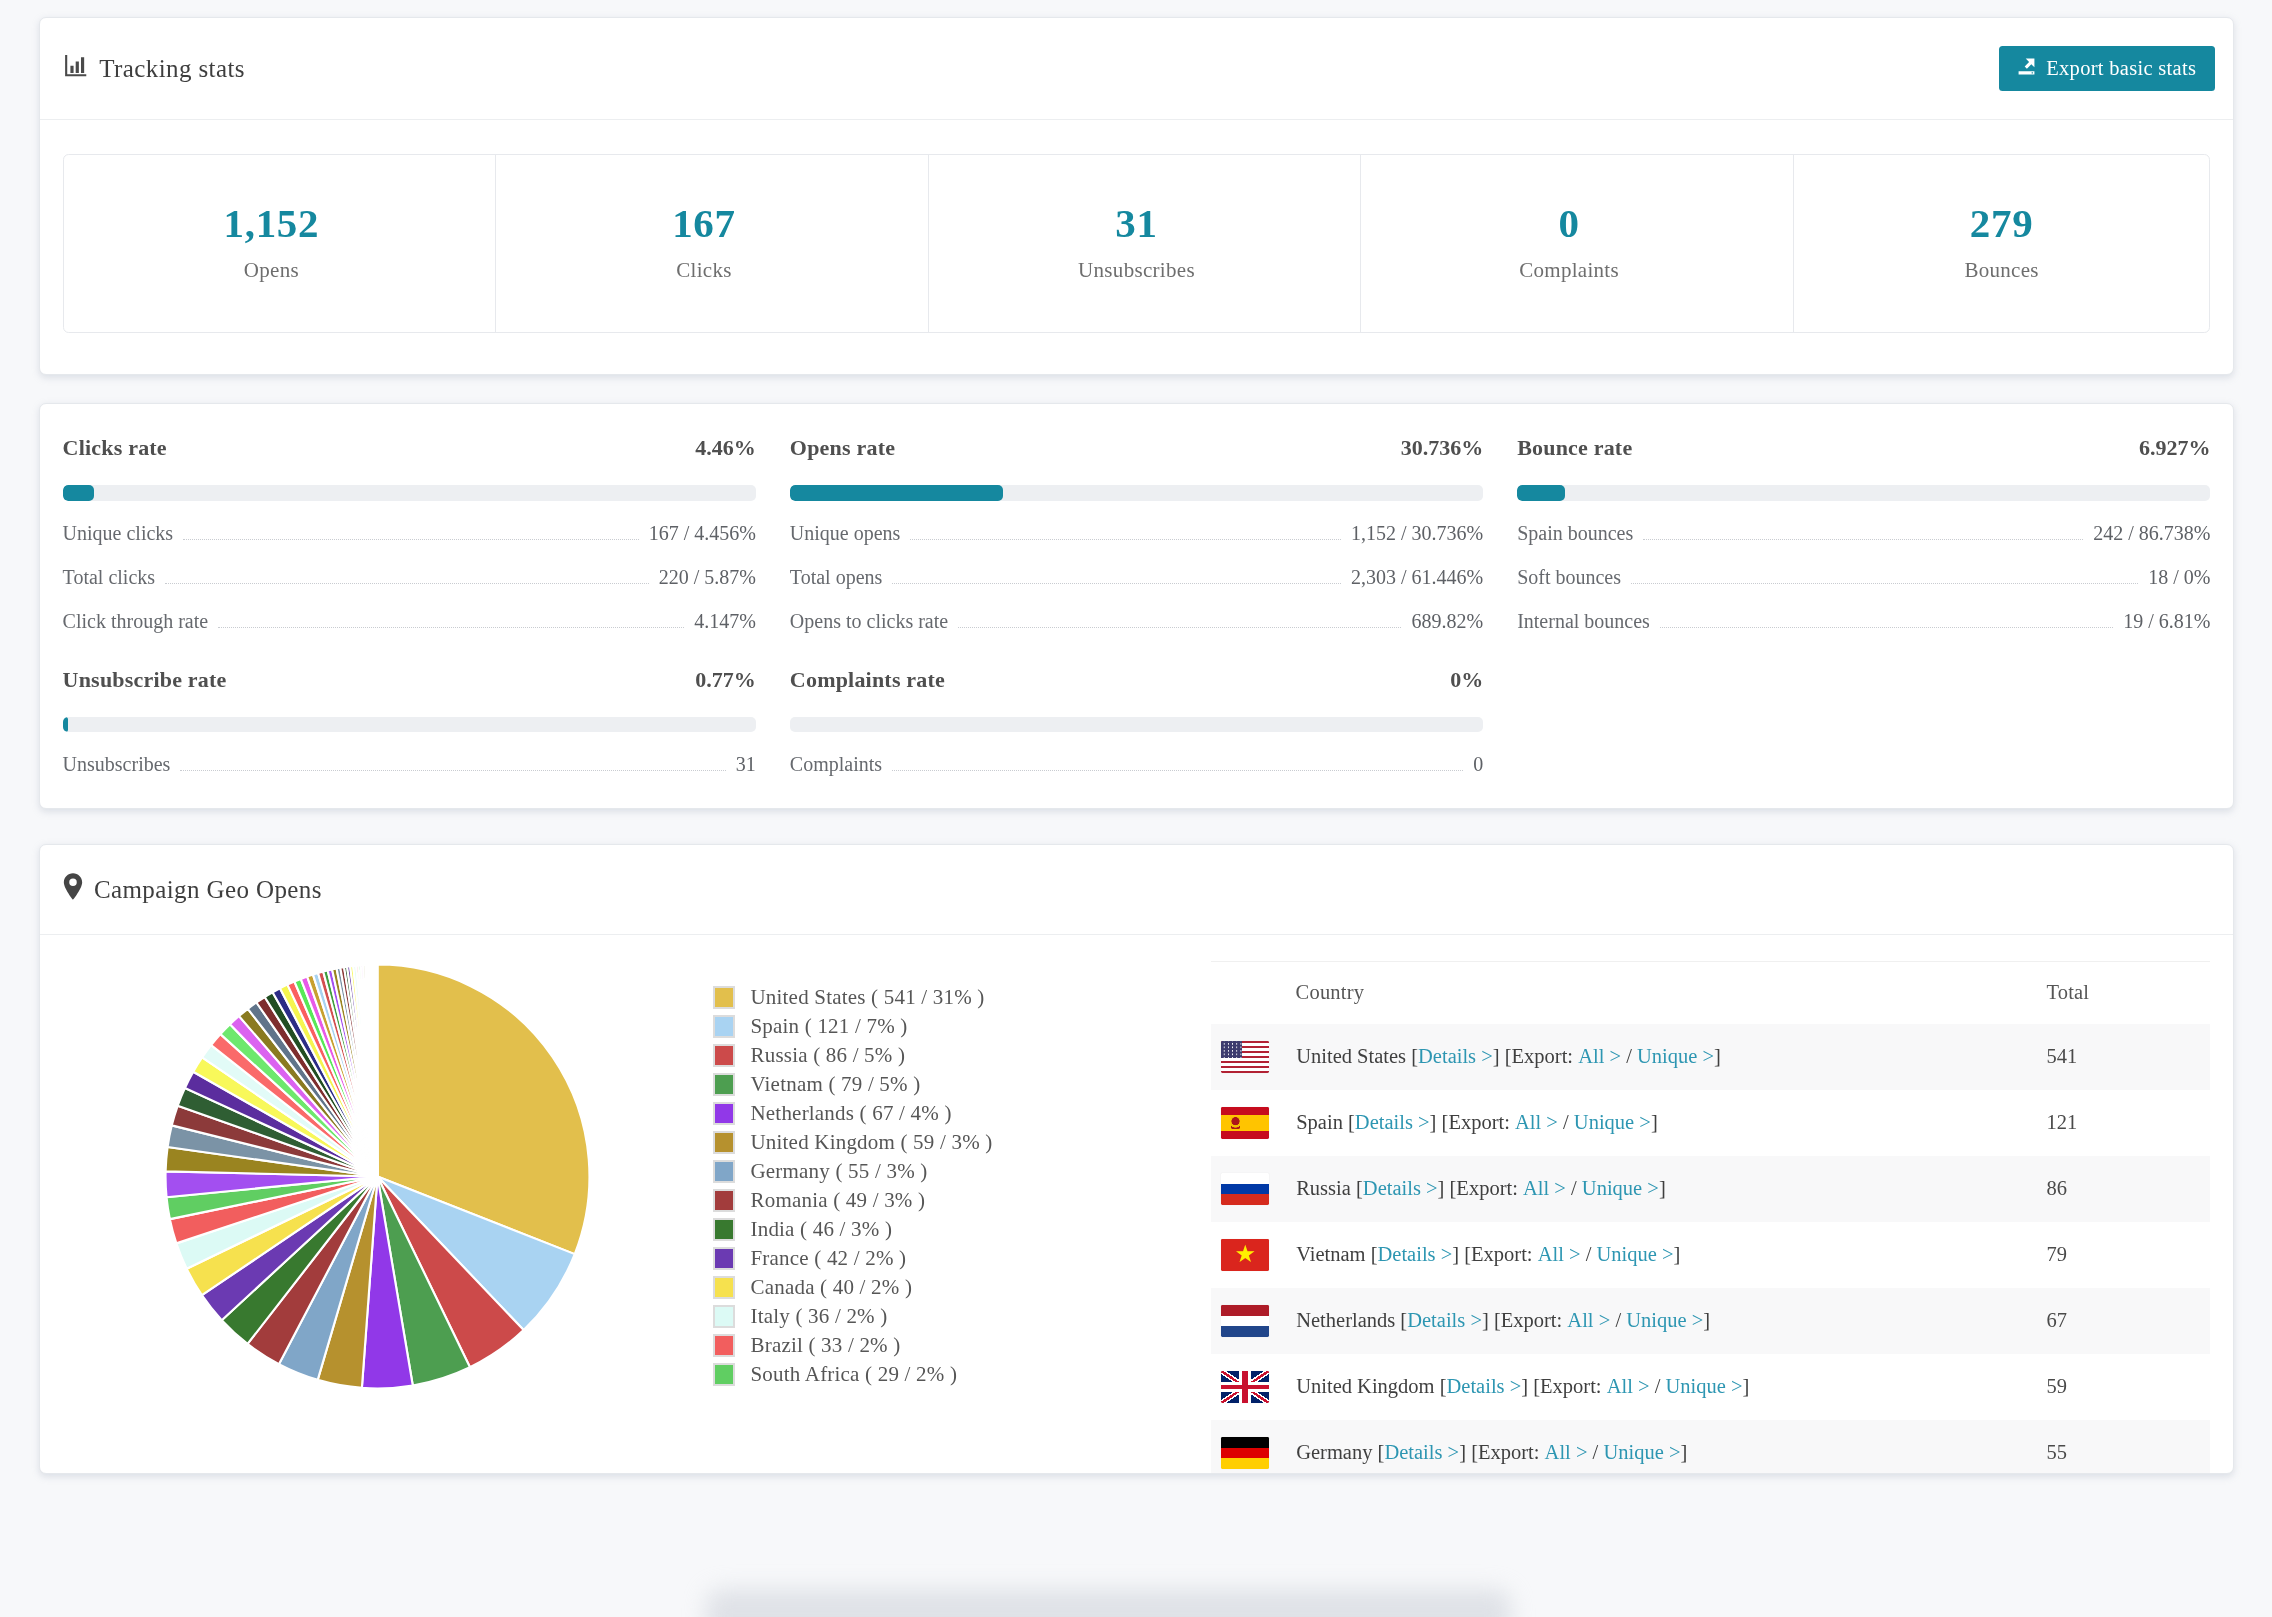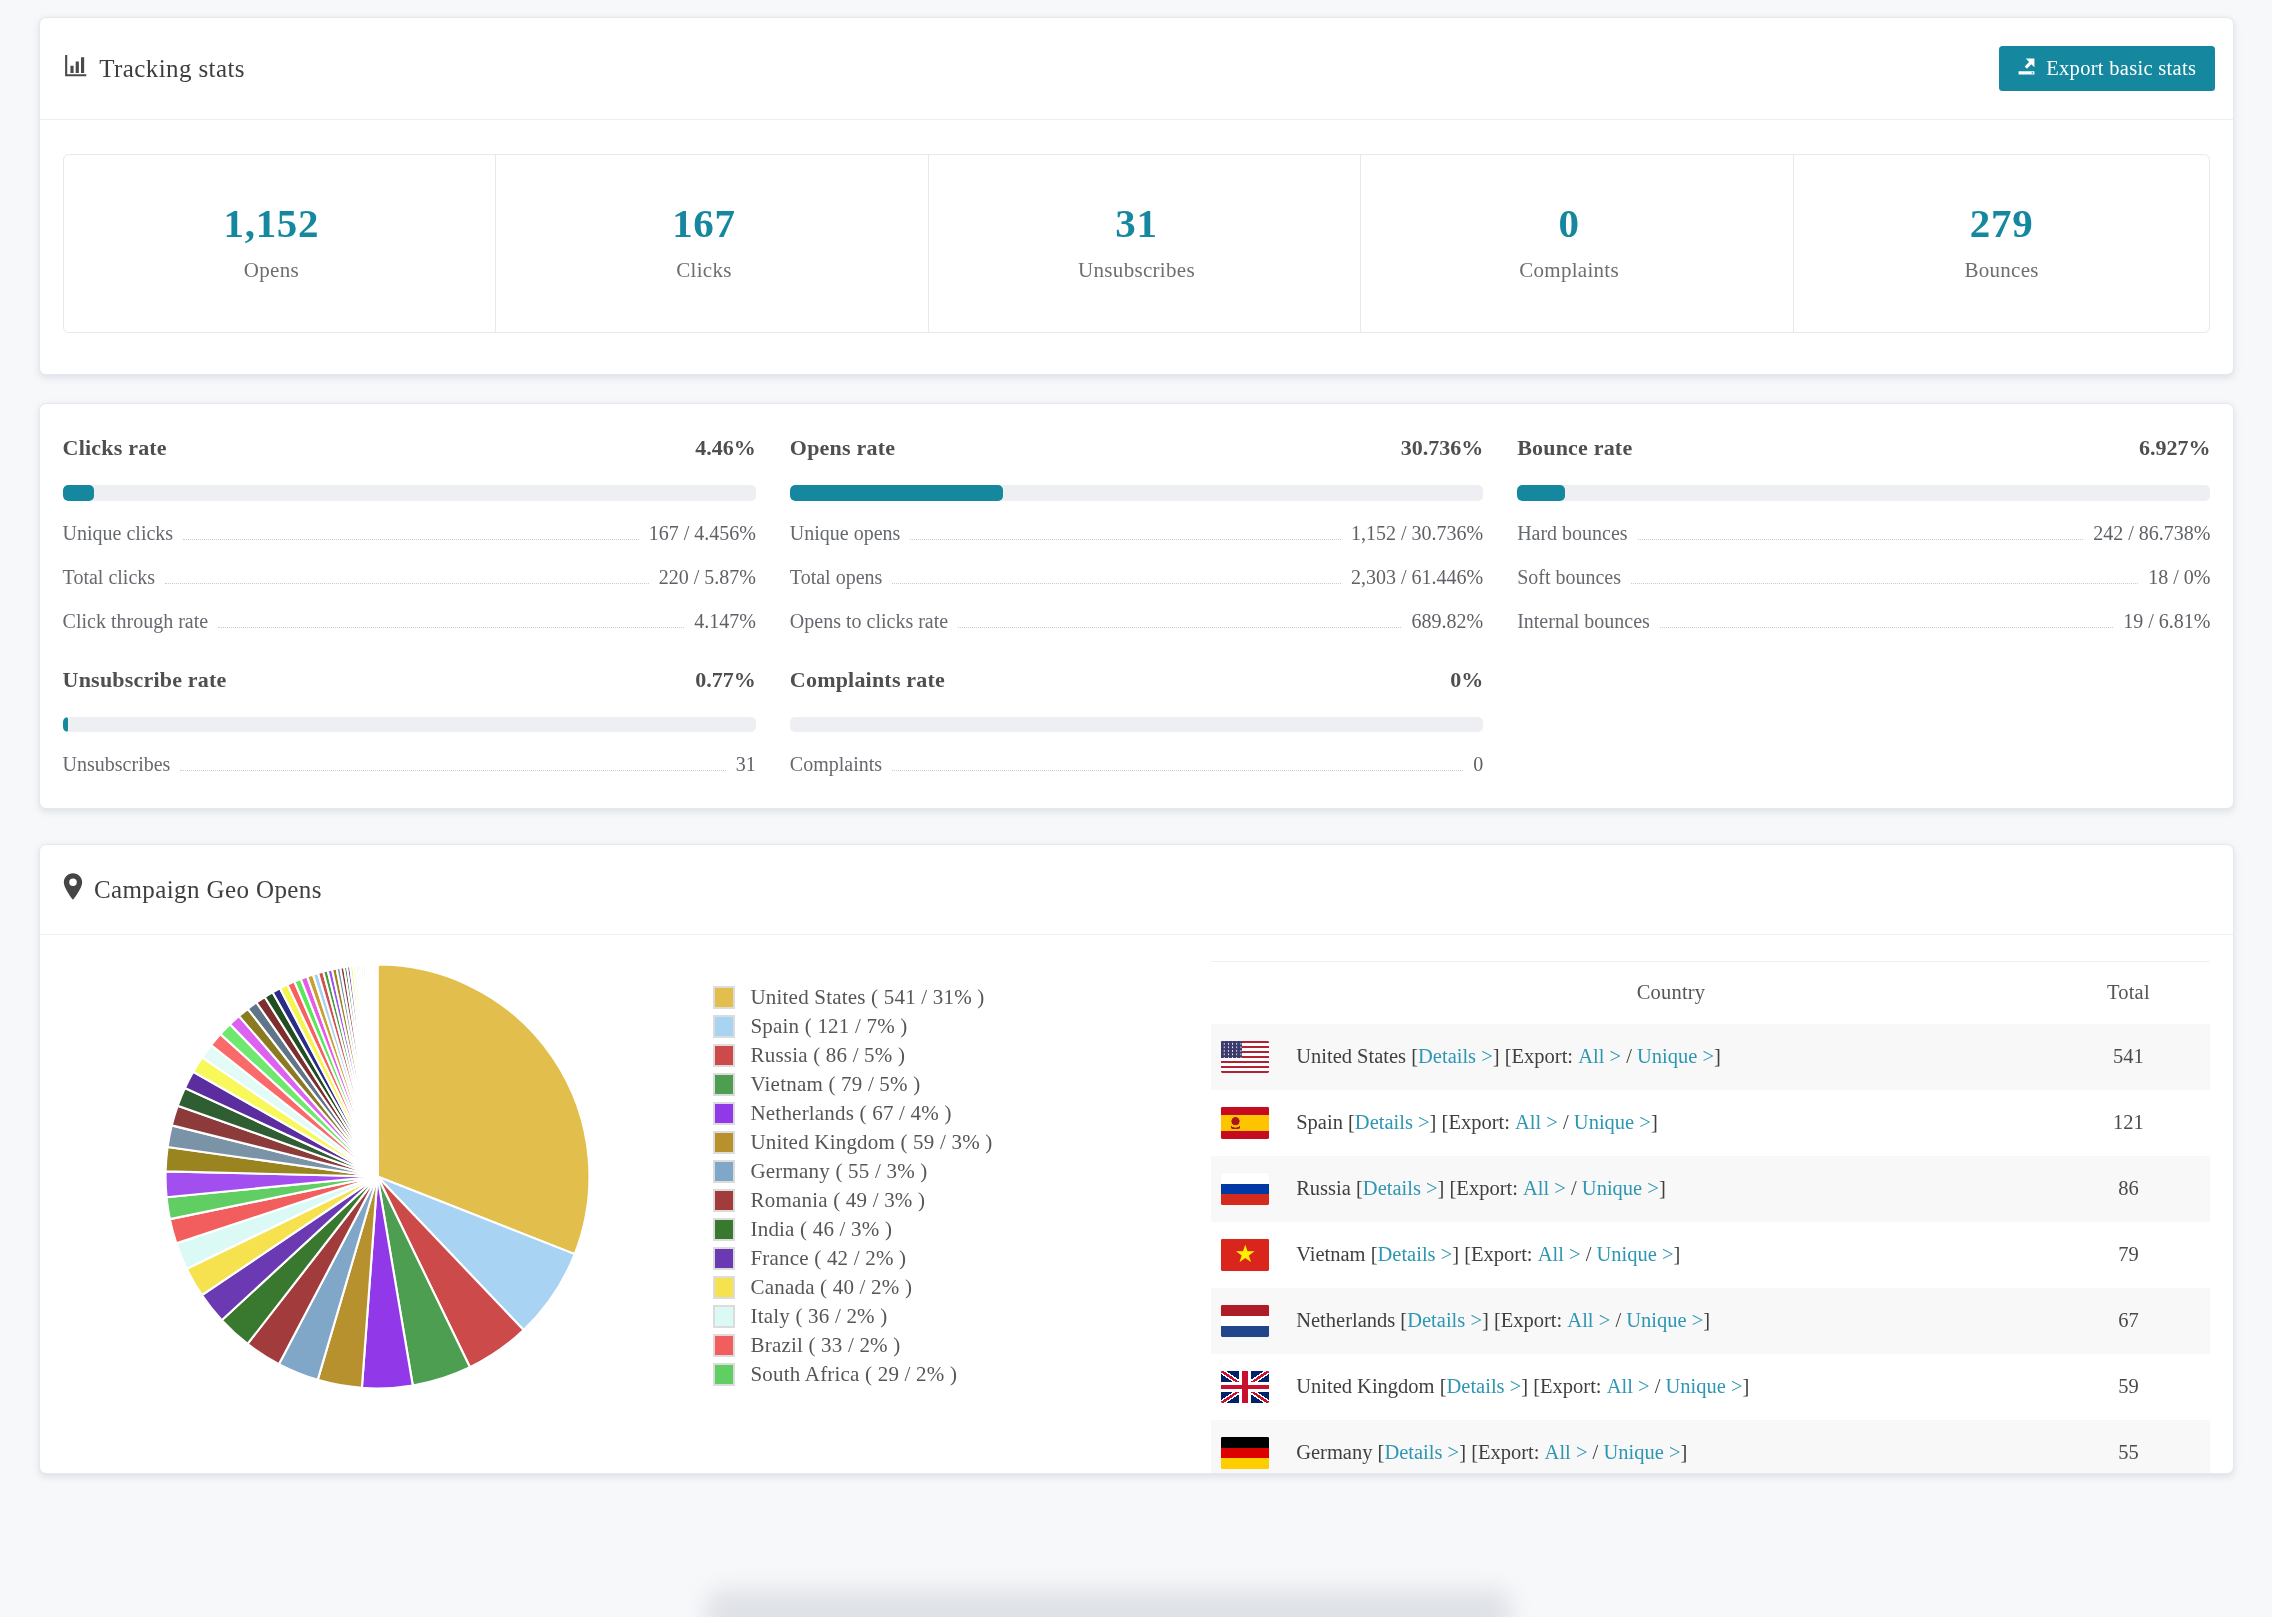--- a/index.html
+++ b/index.html
@@ -9,21 +9,21 @@
     font-family:"Liberation Sans","DejaVu Sans",sans-serif;
     color:#4a4a4a;
   }
   .page{padding:17px 39px 0;font-family:Liberation Serif, serif;}
   .card{
     background:#fff;border:0.7px solid #e5e8ec;border-radius:7px;
     box-shadow:0 2.1px 7px rgba(150,160,178,.28);
   }
   .card-tracking{margin-bottom:28px;}
   .card-rates{margin-bottom:35px;padding:31px 22.6px 32px;}
-  .card-geo{height:628px;overflow:hidden;position:relative;text-align:center;}
+  .card-geo{height:628px;overflow:hidden;position:relative;}
 
   
   .card-head{
     display:flex;align-items:center;justify-content:space-between;
     padding:28px 18.4px 28px 22.6px;border-bottom:0.7px solid #eceef0;
   }
   .card-title{display:flex;align-items:center;gap:11.3px;font-size:25px;font-weight:500;color:#3e3e3e;letter-spacing:0.4px;}
   .card-title svg{flex:none;}
   .btn-export{
     display:flex;align-items:center;gap:10px;border:none;cursor:pointer;
@@ -206,21 +206,21 @@
         <div class="rate-block">
           <div class="rate-head">
             <div class="rate-title">Bounce rate</div>
             <div class="rate-value">6.927%</div>
           </div>
           <div class="bar-track">
             <div class="bar-fill" style="width: 6.927%;"></div>
           </div>
           <div class="rate-rows">
             <div class="rate-row">
-              <span class="rr-label">Hard bounces</span>
+              <span class="rr-label">Spain bounces</span>
               <span class="dots"></span>
               <span class="rr-value">242 / 86.738%</span>
             </div>
             <div class="rate-row">
               <span class="rr-label">Soft bounces</span>
               <span class="dots"></span>
               <span class="rr-value">18 / 0%</span>
             </div>
             <div class="rate-row">
               <span class="rr-label">Internal bounces</span>

